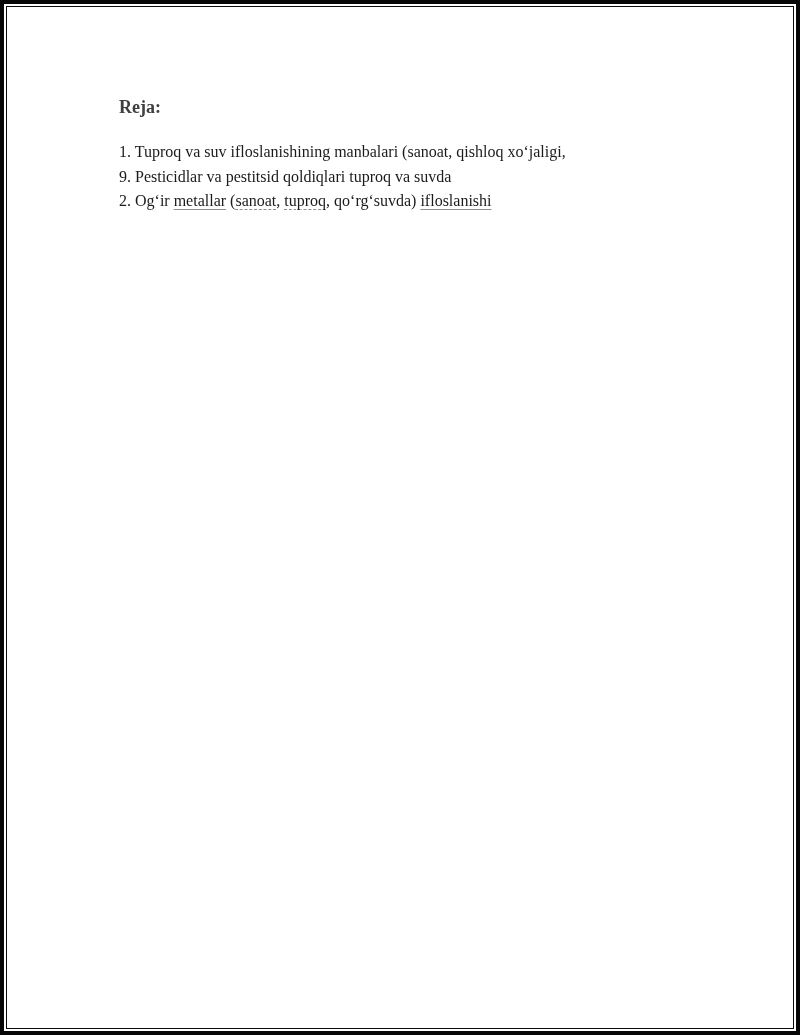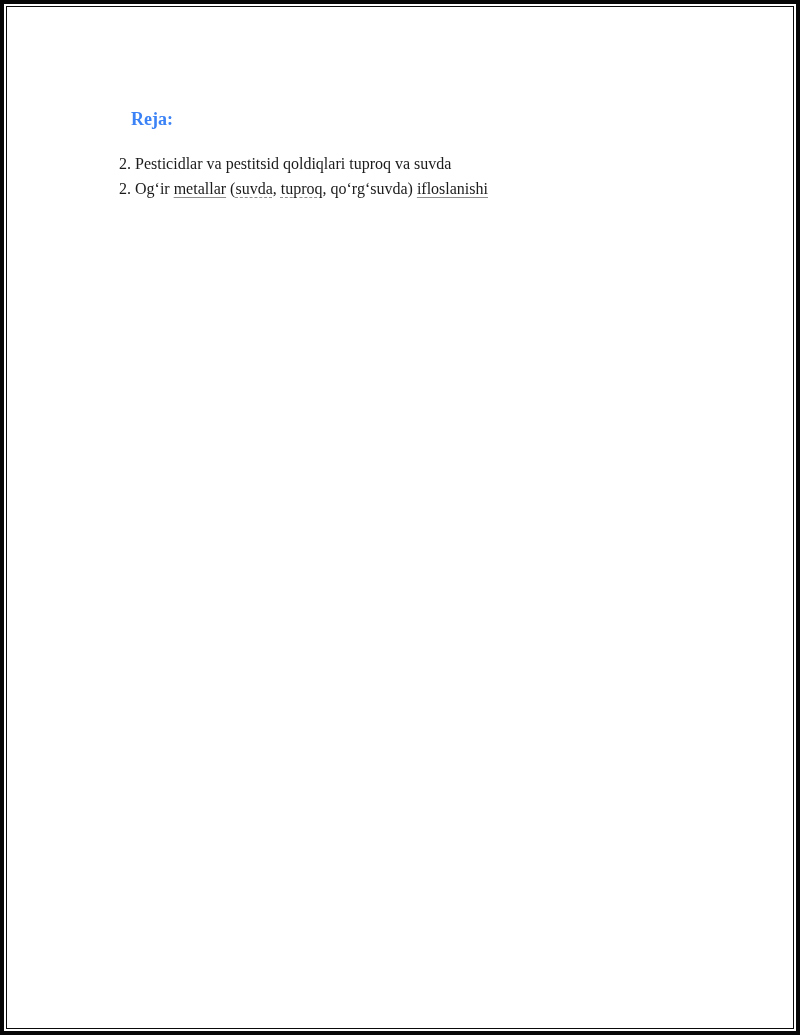--- a/index.html
+++ b/index.html
@@ -30,22 +30,22 @@
     position: absolute;
     left: 115px;
     top: 92px;
     width: 545px;
     color: #1b1b1b;
   }
   .heading {
     font-size: 18px;
     line-height: 22px;
     font-weight: bold;
-    color: #3b82f6;
-    margin: 12px;
+    color: #404040;
+    margin: 0;
   }
   .list {
     margin-top: 22px;
     font-size: 16px;
     line-height: 24.6px;
   }
   .line {
     white-space: nowrap;
   }
   .u {
@@ -63,27 +63,28 @@
 
 <div class="page">
   <div class="inner-frame"></div>
 
   <div class="content">
     <h1 class="heading">Reja:</h1>
 
     <div class="list">
 
       <div>
+        <div class="line">1. Tuproq va suv ifloslanishining manbalari (sanoat, qishloq xo‘jaligi,</div>
       </div>
 
       <div>
-        <div class="line">2. Pesticidlar va pestitsid qoldiqlari tuproq va suvda</div>
+        <div class="line">9. Pesticidlar va pestitsid qoldiqlari tuproq va suvda</div>
       </div>
 
       <div>
         <div class="line">
-          <span>2. Og‘ir </span><span class="u">metallar</span><span> (</span><span class="u u-dash">suvda</span><span>, </span><span class="u u-dash">tuproq</span><span>, qo‘rg‘suvda) </span><span class="u">ifloslanishi</span>
+          <span>2. Og‘ir </span><span class="u">metallar</span><span> (</span><span class="u u-dash">sanoat</span><span>, </span><span class="u u-dash">tuproq</span><span>, qo‘rg‘suvda) </span><span class="u">ifloslanishi</span>
         </div>
       </div>
 
     </div>
   </div>
 </div>
 
 </body></html>

